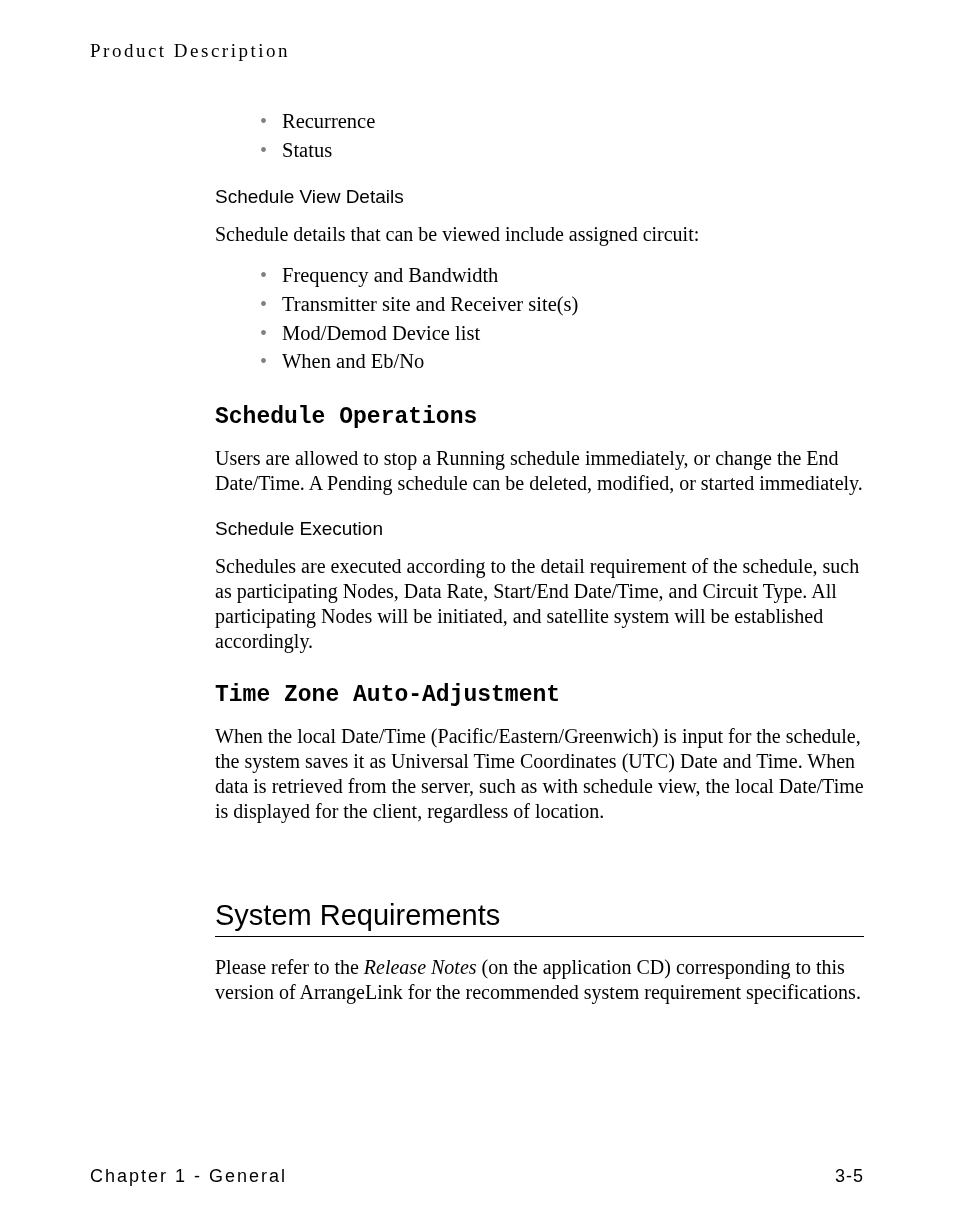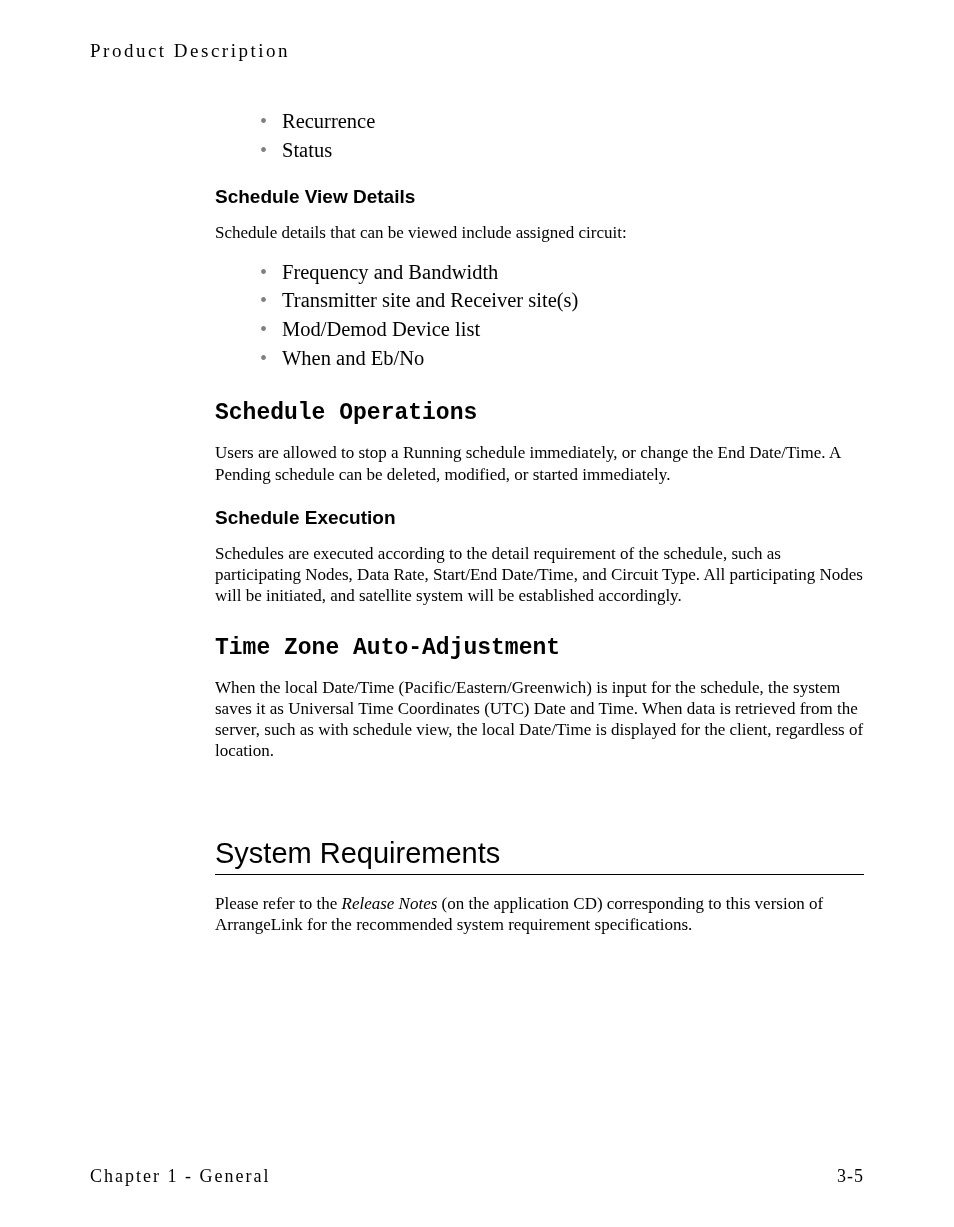--- a/index.html
+++ b/index.html
@@ -39,21 +39,21 @@
     }
     ul.bullets li::before {
       content: "•";
       position: absolute;
       left: 0;
       color: #808080;
       font-size: 20px;
     }
     h3.h3-title {
       font-family: Arial, Helvetica, sans-serif;
-      font-weight: bold;
+      font-weight: normal;
       font-size: 19px;
       margin-top: 22px;
       margin-bottom: 14px;
     }
     h2.h2-title {
       font-family: Liberation Mono, monospace;
       font-weight: bold;
       font-size: 23px;
       margin-top: 28px;
       margin-bottom: 16px;
@@ -61,35 +61,35 @@
     h1.h1-title {
       font-family: Arial, Helvetica, sans-serif;
       font-weight: normal;
       font-size: 29px;
       margin-top: 75px;
       margin-bottom: 3px;
       padding-bottom: 4px;
       border-bottom: 1.5px solid #000000;
     }
     p.body {
-      font-size: 17px;
+      font-size: 20px;
       line-height: 1.25;
       margin-bottom: 14px;
     }
     .italic {
       font-style: italic;
     }
     .footer {
       position: absolute;
       bottom: 40px;
       left: 90px;
       right: 90px;
       display: flex;
       justify-content: space-between;
-      font-family: Liberation Serif, serif;
+      font-family: Liberation Sans, sans-serif;
       letter-spacing: 2px;
     }
     .footer-left {
       font-size: 18px;
     }
     .footer-right {
       font-size: 18px;
       letter-spacing: 1px;
     }
     .sp-after-h1 {

